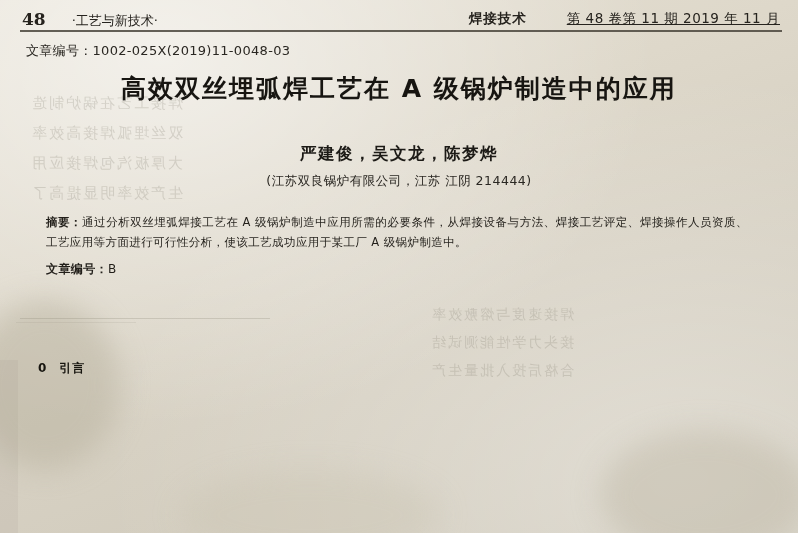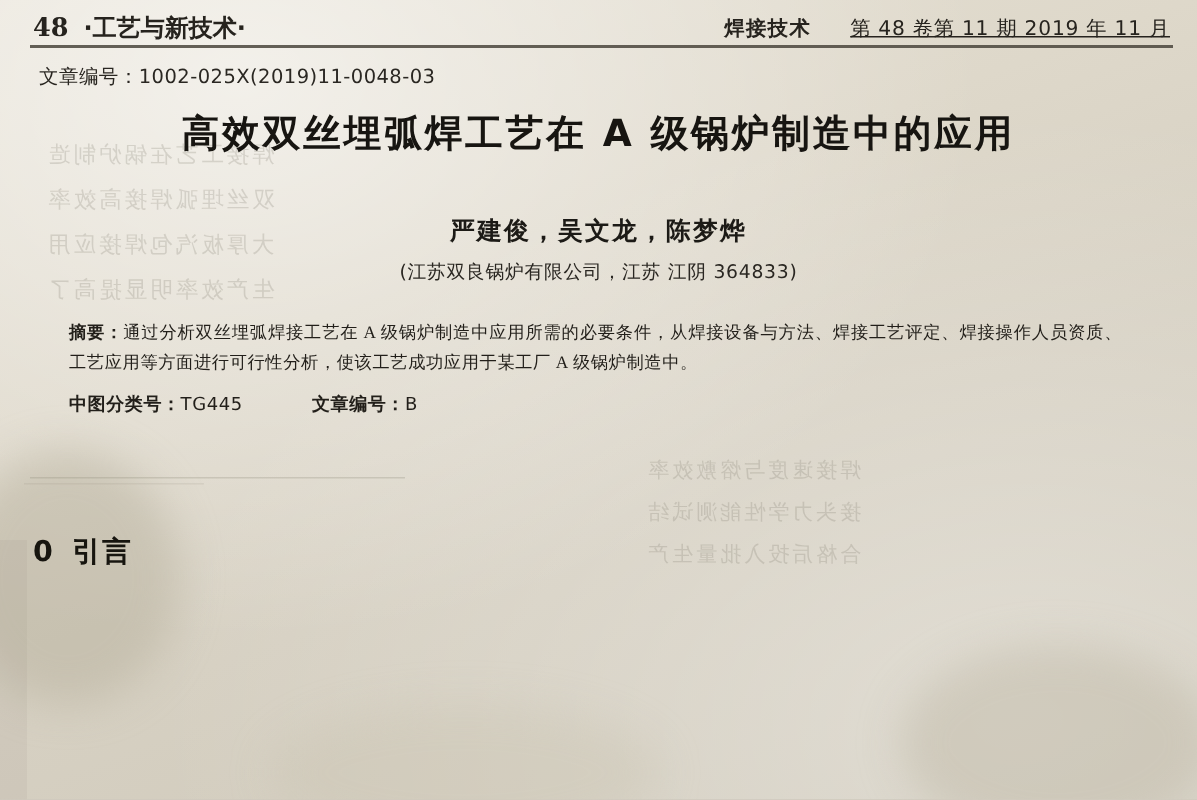--- a/index.html
+++ b/index.html
@@ -59,35 +59,35 @@
     height: 26px;
     display: flex;
     align-items: center;
     justify-content: space-between;
     font-size: 13px;
     color: #26231e;
   }
   #header .left {
     display: flex;
     align-items: baseline;
-    gap: 10px;
+    gap: 26px;
   }
   #header .pageno {
     font-size: 17px;
     font-weight: bold;
     font-family: "DejaVu Serif", serif;
   }
   #header .sectmark {
-    font-size: 16px;
-    font-weight: bold;
+    font-size: 13px;
+    font-weight: normal;
   }
   #header .right {
     display: flex;
     align-items: baseline;
-    gap: 26px;
+    gap: 40px;
     font-size: 13.5px;
   }
   #header .journal { font-weight: bold; letter-spacing: 1px; }
   #header .issue { letter-spacing: 0.5px; text-decoration: underline; }
   #rule {
     position: absolute;
     left: 20px;
     right: 16px;
     top: 30px;
     height: 2px;
@@ -146,43 +146,43 @@
     position: absolute;
     left: 46px;
     right: 50px;
     top: 212px;
     font-size: 11.5px;
     color: #221f1a;
     line-height: 20px;
     letter-spacing: 0.4px;
   }
   #abstract-block .lbl { font-weight: bold; }
-  #abstract-block p { margin: 0 0 4px 0; text-align: justify; font-family: Liberation Serif, serif; }
+  #abstract-block p { margin: 0 0 4px 0; text-align: justify; }
   #keywords { margin-top: 4px; }
   #clc { margin-top: 7px; display: flex; gap: 46px; font-size: 12px; }
   #clc .lbl { font-weight: bold; }
 
   
   .col {
     position: absolute;
     top: 355px;
     width: 345px;
     font-size: 15px;
     line-height: 26.5px;
     color: #17150f;
     letter-spacing: 0.6px;
   }
   #col-left { left: 22px; }
   #col-right { left: 420px; }
 
   .sec-head {
-    font-size: 19px;
+    font-size: 12px;
     font-weight: bold;
     letter-spacing: 1px;
-    margin: 0 0 6px 0;
+    margin: 0 0 6px 16px;
   }
   .sec-head .num { margin-right: 12px; }
   .para {
     margin: 0;
     text-align: justify;
     text-indent: 2em;
   }
   .para.noindent { text-indent: 0; }
   .spacer-22 { height: 22px; }
 </style>
@@ -216,31 +216,28 @@
     </div>
   </div>
   <div id="rule"></div>
 
   <div id="artno">文章编号：1002-025X(2019)11-0048-03</div>
 
   <div id="authors">严建俊，吴文龙，陈梦烨</div>
 
   <div id="title">高效双丝埋弧焊工艺在 A 级锅炉制造中的应用</div>
 
-  <div id="affil">(江苏双良锅炉有限公司，江苏 江阴 364833)</div>
+  <div id="affil">(江苏双良锅炉有限公司，江苏 江阴 214444)</div>
 
   <div id="abstract-block">
     <p>
       <span class="lbl">摘要：</span><span>通过分析双丝埋弧焊接工艺在 A 级锅炉制造中应用所需的必要条件，从焊接设备与方法、焊接工艺评定、焊接操作人员资质、工艺应用等方面进行可行性分析，使该工艺成功应用于某工厂 A 级锅炉制造中。</span>
     </p>
     <div id="clc">
       <div>
-        <span class="lbl">中图分类号：</span><span>TG445</span>
-      </div>
-      <div>
         <span class="lbl">文章编号：</span><span>B</span>
       </div>
     </div>
   </div>
 
   <div class="col" id="col-left">
     <div class="sec-head">
       <span class="num">0</span><span>引言</span>
     </div>
   </div>

